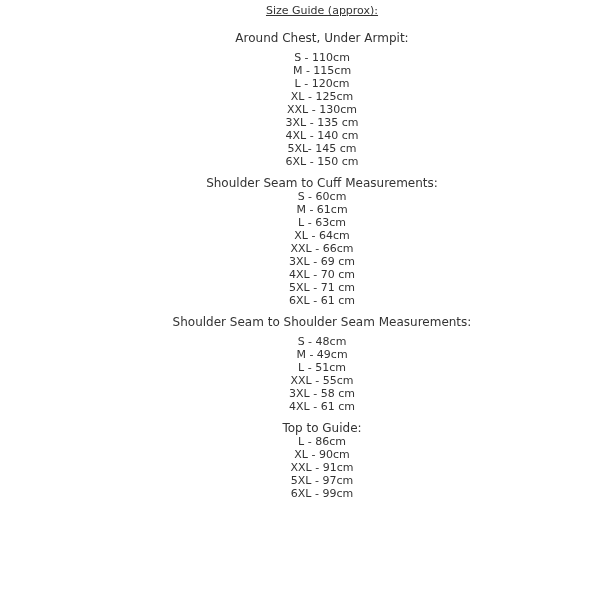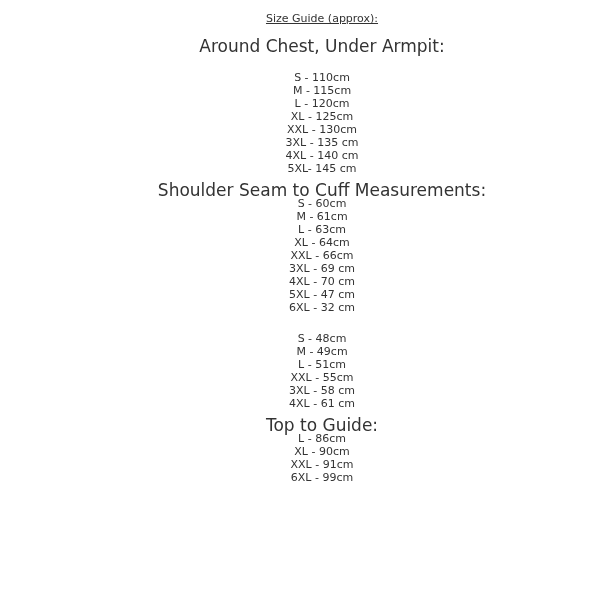--- a/index.html
+++ b/index.html
@@ -9,44 +9,44 @@
   }
   body {
     width: 600px;
     height: 600px;
     overflow: hidden;
   }
   .doc {
     box-sizing: border-box;
     width: 600px;
     height: 580px;
-    padding-top: 12px;
+    padding-top: 4px;
     padding-left: 44px; 
     text-align: center;
     font-family: "DejaVu Sans", "Liberation Sans", sans-serif;
     font-size: 11px;
     line-height: 13px;
     color: #333333;
   }
   .title {
     text-decoration: underline;
     margin: 0 0 15px 0;
     font-weight: normal;
     font-size: 11px;
   }
   .size-section {
     margin-top: 9px;
   }
   .size-section .heading {
     margin: 0;
     font-weight: normal;
-    font-size: 17px;
+    font-size: 12px;
   }
   .size-section.spaced .items {
-    margin-top: 18px; 
+    margin-top: 6px; 
   }
   .items {
     margin: 0;
   }
   .size-row {
     margin: 0;
   }
 </style>
 </head>
 <body>
@@ -58,49 +58,52 @@
         <div class="heading">Around Chest, Under Armpit:</div>
         <div class="items">
           <div class="size-row">S - 110cm</div>
           <div class="size-row">M - 115cm</div>
           <div class="size-row">L - 120cm</div>
           <div class="size-row">XL - 125cm</div>
           <div class="size-row">XXL - 130cm</div>
           <div class="size-row">3XL - 135 cm</div>
           <div class="size-row">4XL - 140 cm</div>
           <div class="size-row">5XL- 145 cm</div>
+          <div class="size-row">6XL - 150 cm</div>
         </div>
       </section>
       <section class="size-section">
         <div class="heading">Shoulder Seam to Cuff Measurements:</div>
         <div class="items">
           <div class="size-row">S - 60cm</div>
           <div class="size-row">M - 61cm</div>
           <div class="size-row">L - 63cm</div>
           <div class="size-row">XL - 64cm</div>
           <div class="size-row">XXL - 66cm</div>
           <div class="size-row">3XL - 69 cm</div>
           <div class="size-row">4XL - 70 cm</div>
-          <div class="size-row">5XL - 47 cm</div>
-          <div class="size-row">6XL - 32 cm</div>
+          <div class="size-row">5XL - 71 cm</div>
+          <div class="size-row">6XL - 61 cm</div>
         </div>
       </section>
       <section class="size-section spaced">
+        <div class="heading">Shoulder Seam to Shoulder Seam Measurements:</div>
         <div class="items">
           <div class="size-row">S - 48cm</div>
           <div class="size-row">M - 49cm</div>
           <div class="size-row">L - 51cm</div>
           <div class="size-row">XXL - 55cm</div>
           <div class="size-row">3XL - 58 cm</div>
           <div class="size-row">4XL - 61 cm</div>
         </div>
       </section>
       <section class="size-section">
         <div class="heading">Top to Guide:</div>
         <div class="items">
           <div class="size-row">L - 86cm</div>
           <div class="size-row">XL - 90cm</div>
           <div class="size-row">XXL - 91cm</div>
+          <div class="size-row">5XL - 97cm</div>
           <div class="size-row">6XL - 99cm</div>
         </div>
       </section>
     </div>
 </div>
 
 </body></html>

